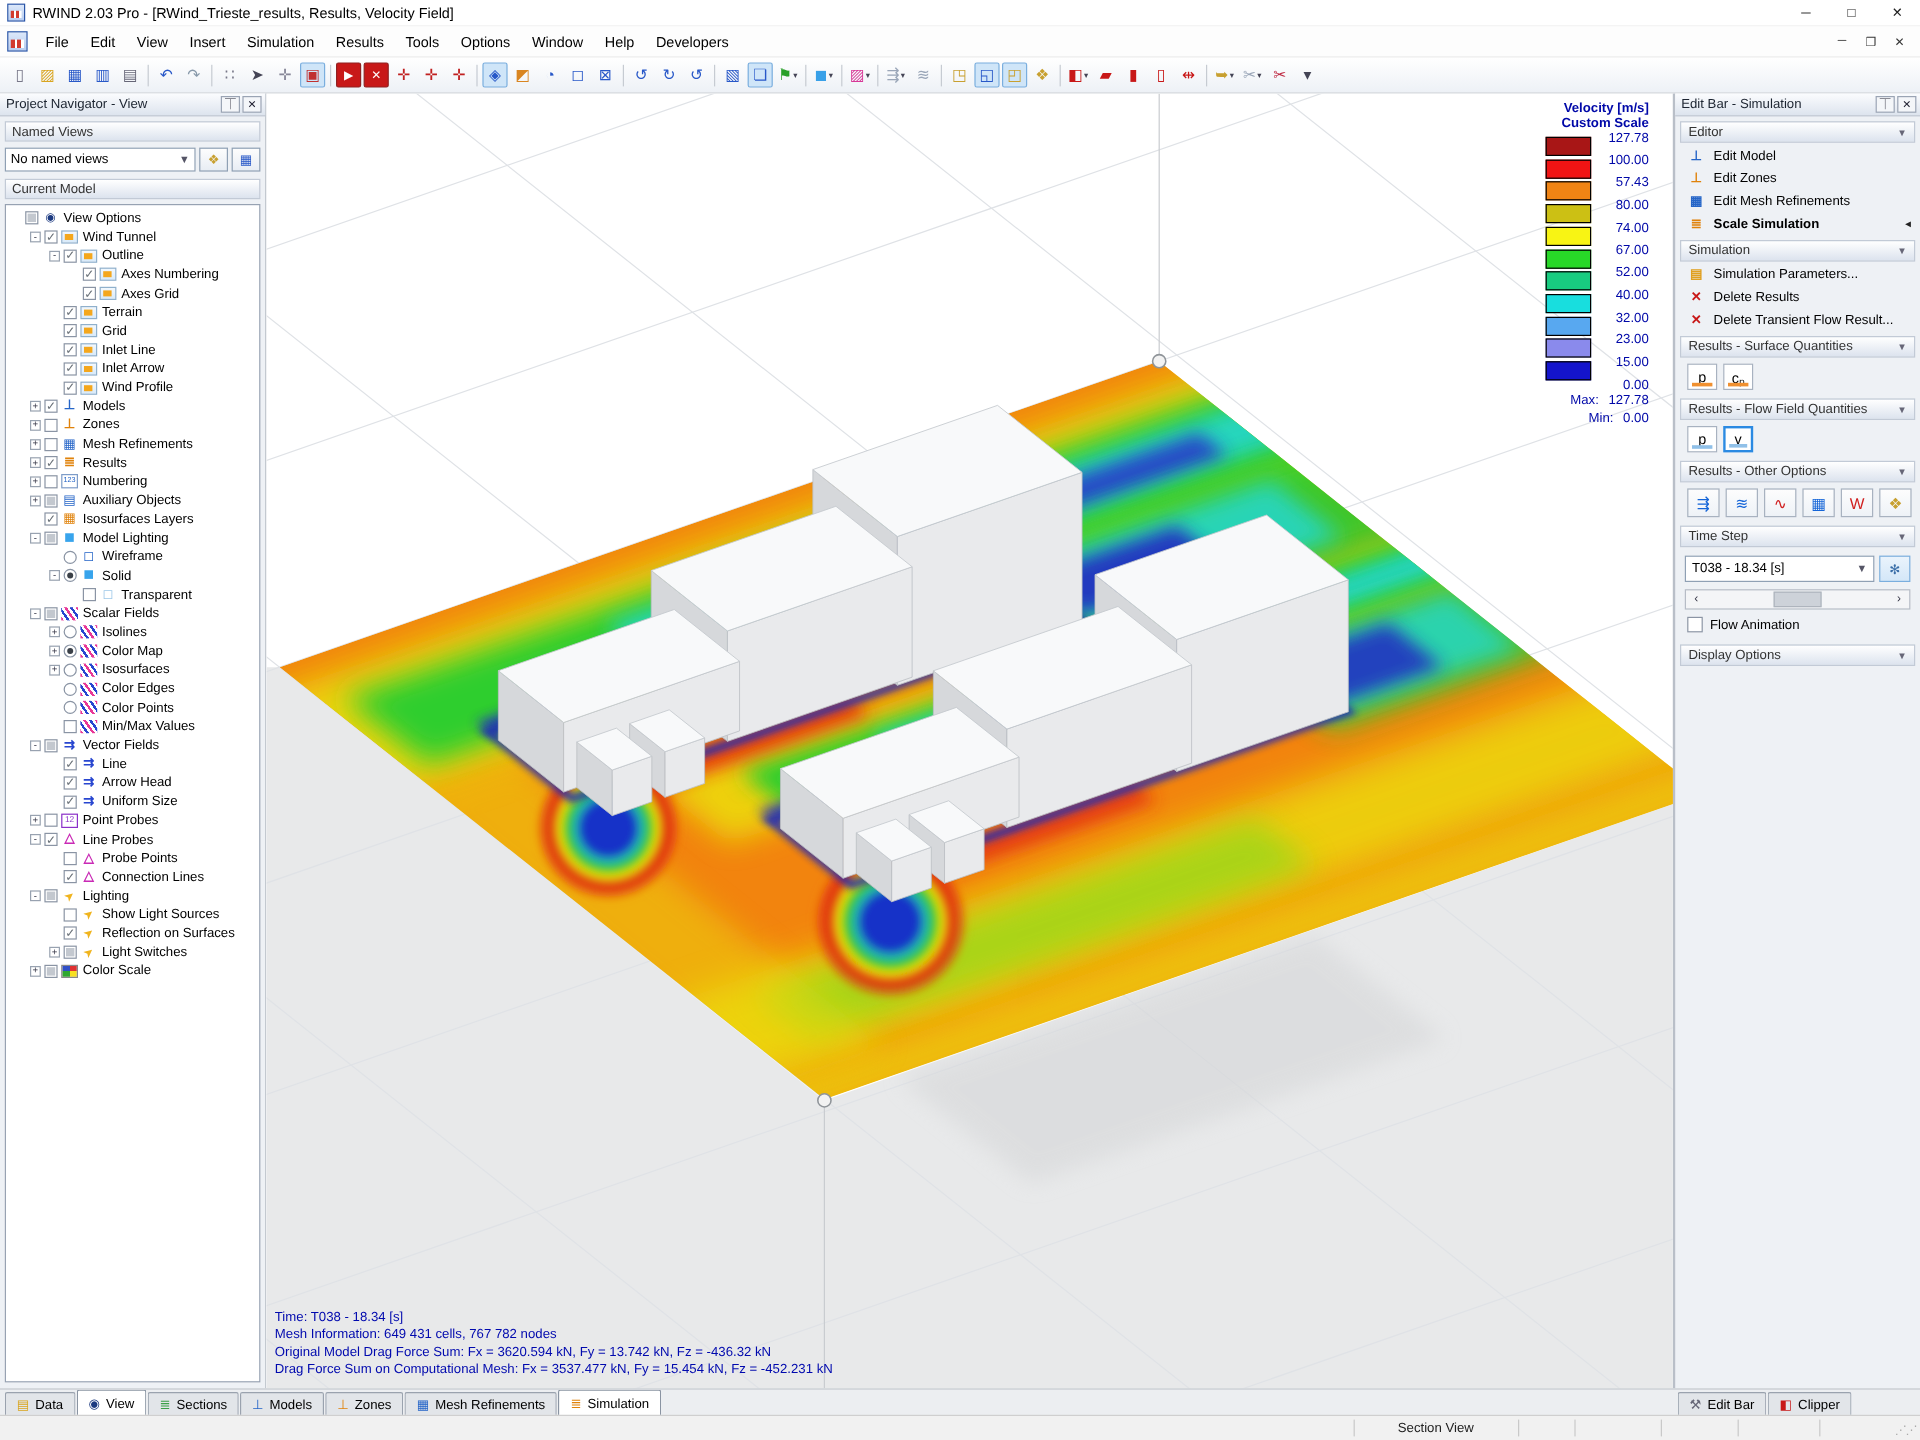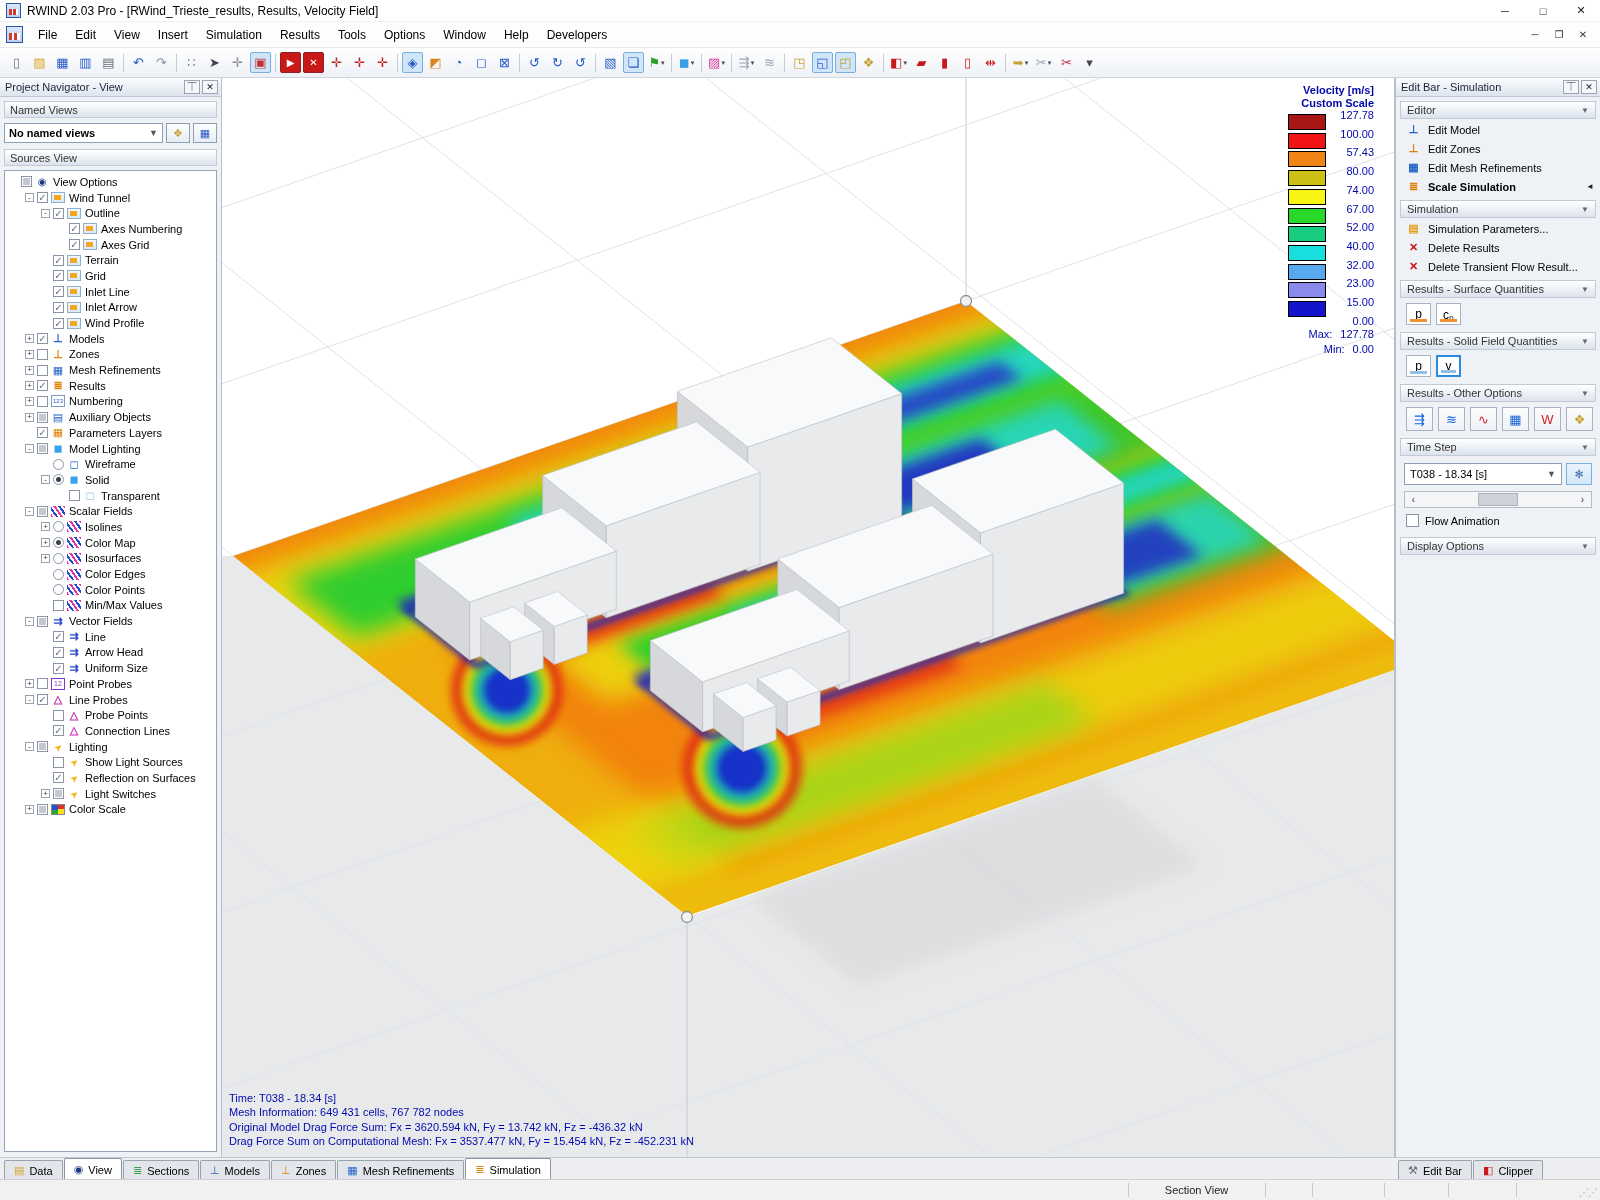--- a/index.html
+++ b/index.html
@@ -38,21 +38,21 @@
   .lpanel{width:222px;background:#eef1f5;border-right:1px solid #b9bfc8;display:flex;flex-direction:column;}
   .phead{height:19px;background:linear-gradient(#fbfcfe,#dde4ee);border-bottom:1px solid #bfc6d2;
     display:flex;align-items:center;padding:0 3px 0 5px;color:#1c2430;}
   .phead .sp{flex:1;}
   .pbtn{width:16px;height:14px;border:1px solid #9aa4b4;background:#f4f6f9;display:inline-flex;
     align-items:center;justify-content:center;font-size:9px;margin-left:2px;color:#223;}
   .grouphead{height:17px;margin:4px 4px 0;background:linear-gradient(#ffffff,#dce3ee);
     border:1px solid #c2cad6;display:flex;align-items:center;padding:0 5px;color:#333;}
   .nvrow{display:flex;align-items:center;margin:5px 4px 2px;gap:3px;}
   .combo{flex:1;height:20px;background:#fff;border:1px solid #8fa0b4;display:flex;align-items:center;padding:0 4px;}
-  .combo .cv{flex:1;font-weight:bold;}
+  .combo .cv{flex:1;}
   .combo .ca{color:#556;font-size:9px;}
   .sqbtn{width:24px;height:20px;border:1px solid #8fa0b4;background:linear-gradient(#fdfdfd,#e8edf4);
     display:inline-flex;align-items:center;justify-content:center;font-size:11px;}
   .tree{flex:1;margin:4px 4px 5px;border:1px solid #97a2b2;background:#fff;padding:3px 0 0 0;overflow:hidden;}
   .trow{display:flex;align-items:center;height:15.7px;white-space:nowrap;}
   .texp{width:9px;height:9px;min-width:9px;border:1px solid #98a2b0;background:#fff;display:inline-flex;
     align-items:center;justify-content:center;font-size:8px;line-height:8px;color:#334;margin-right:3px;}
   .texp.none{border-color:transparent;background:transparent;}
   .tchk{width:11px;height:11px;min-width:11px;border:1px solid #8a94a4;background:#fff;margin-right:3px;
     position:relative;display:inline-flex;align-items:center;justify-content:center;font-size:10px;color:#6a7178;}
@@ -324,21 +324,21 @@
     </div>
     <div class="grouphead">Named Views</div>
     <div class="nvrow">
       <span class="combo">
         <span class="cv">No named views</span>
         <span class="ca">▼</span>
       </span>
       <span class="sqbtn" style="color:#c8a030;">❖</span>
       <span class="sqbtn" style="color:#2858c8;">▦</span>
     </div>
-    <div class="grouphead">Sources View</div>
+    <div class="grouphead">Current Model</div>
     <div class="tree" id="tree">
         <div class="trow" style="padding-left: 4px;">
           <span class="texp none"></span>
           <span class="tchk ci"></span>
           <span class="ticn i-eye">◉</span>
           <span>View Options</span>
         </div>
         <div class="trow" style="padding-left: 20px;">
           <span class="texp">-</span>
           <span class="tchk cc">✓</span>
@@ -426,21 +426,21 @@
         <div class="trow" style="padding-left: 20px;">
           <span class="texp">+</span>
           <span class="tchk ci"></span>
           <span class="ticn i-aux">▤</span>
           <span>Auxiliary Objects</span>
         </div>
         <div class="trow" style="padding-left: 20px;">
           <span class="texp none"></span>
           <span class="tchk cc">✓</span>
           <span class="ticn i-bg">▦</span>
-          <span>Parameters Layers</span>
+          <span>Isosurfaces Layers</span>
         </div>
         <div class="trow" style="padding-left: 20px;">
           <span class="texp">-</span>
           <span class="tchk ci"></span>
           <span class="ticn i-cube3d">◼</span>
           <span>Model Lighting</span>
         </div>
         <div class="trow" style="padding-left: 36px;">
           <span class="texp none"></span>
           <span class="tchk rf"></span>
@@ -794,21 +794,21 @@
       </div>
     <div class="rgroup">
         <span>Results - Surface Quantities</span>
         <span class="gc">▼</span>
       </div>
     <div class="qrow" id="surface-q">
         <span class="qbtn us">p</span>
         <span class="qbtn us">cₚ</span>
       </div>
     <div class="rgroup">
-        <span>Results - Solid Field Quantities</span>
+        <span>Results - Flow Field Quantities</span>
         <span class="gc">▼</span>
       </div>
     <div class="qrow" id="flow-q">
         <span class="qbtn uf">p</span>
         <span class="qbtn uf sel">v</span>
       </div>
     <div class="rgroup">
         <span>Results - Other Options</span>
         <span class="gc">▼</span>
       </div>

